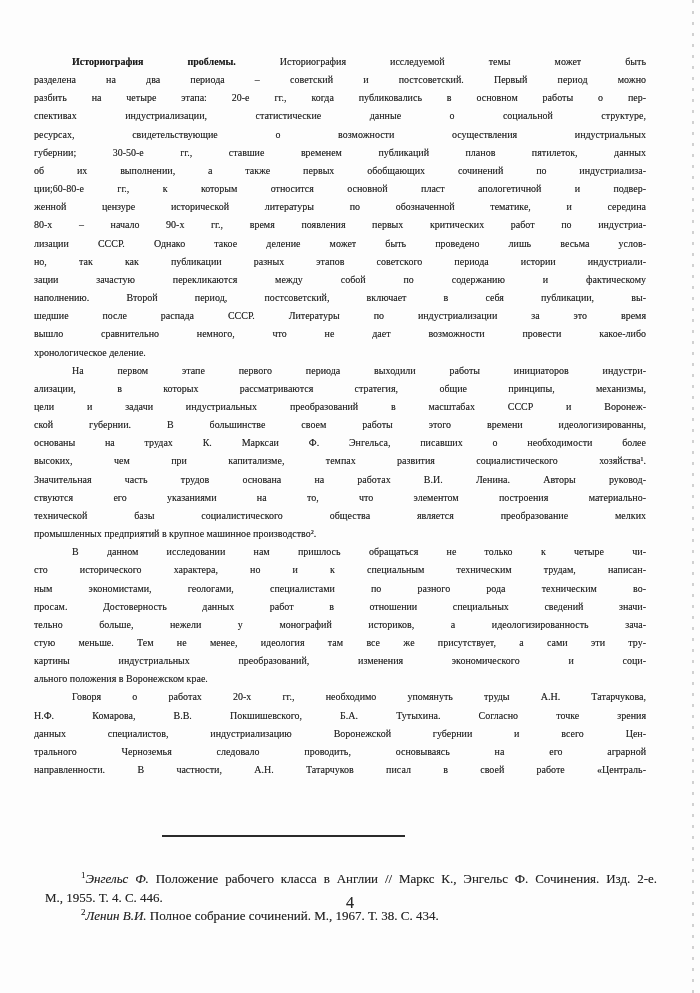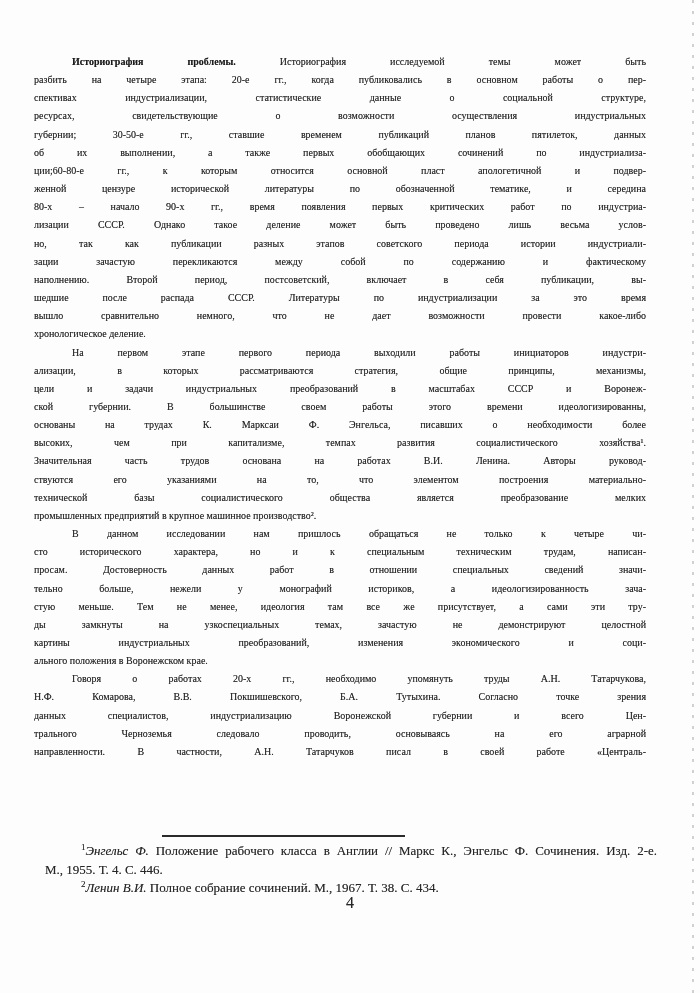--- a/index.html
+++ b/index.html
@@ -55,21 +55,21 @@
     line-height: 18.5px;
     text-shadow: 0 0 0.4px rgba(45,45,45,.5);
   }
   .fn-line {
     display: block;
     height: 18.5px;
     overflow: hidden;
     text-align: justify;
     text-align-last: left;
   }
-  .fn-line.jl { text-align-last: justify; }
+  .fn-line.jl { text-align-last: justify; margin-top: 28px; }
   .fn-line.indent { text-indent: 36px; }
   .fn-line i { font-style: italic; }
   .fn-sup {
     font-size: 9px;
     vertical-align: super;
     line-height: 0;
   }
   .page-number {
     position: absolute;
     left: 0; right: 0;
@@ -81,20 +81,21 @@
   }
 </style>
 </head>
 <body>
 
 <div class="page">
   <div class="edge-marks"></div>
   <div class="body-text">
       <div class="para">
         <div class="line jl indent"><b>Историография проблемы.</b> Историография исследуемой темы может быть</div>
+        <div class="line jl">разделена на два периода – советский и постсоветский. Первый период можно</div>
         <div class="line jl">разбить на четыре этапа: 20-е гг., когда публиковались в основном работы о пер-</div>
         <div class="line jl">спективах индустриализации, статистические данные о социальной структуре,</div>
         <div class="line jl">ресурсах, свидетельствующие о возможности осуществления индустриальных</div>
         <div class="line jl">губернии; 30-50-е гг., ставшие временем публикаций планов пятилеток, данных</div>
         <div class="line jl">об их выполнении, а также первых обобщающих сочинений по индустриализа-</div>
         <div class="line jl">ции;60-80-е гг., к которым относится основной пласт апологетичной и подвер-</div>
         <div class="line jl">женной цензуре исторической литературы по обозначенной тематике, и середина</div>
         <div class="line jl">80-х – начало 90-х гг., время появления первых критических работ по индустриа-</div>
         <div class="line jl">лизации СССР. Однако такое деление может быть проведено лишь весьма услов-</div>
         <div class="line jl">но, так как публикации разных этапов советского периода истории индустриали-</div>
@@ -112,24 +113,24 @@
         <div class="line jl">основаны на трудах К. Марксаи Ф. Энгельса, писавших о необходимости более</div>
         <div class="line jl">высоких, чем при капитализме, темпах развития социалистического хозяйства¹.</div>
         <div class="line jl">Значительная часть трудов основана на работах В.И. Ленина. Авторы руковод-</div>
         <div class="line jl">ствуются его указаниями на то, что элементом построения материально-</div>
         <div class="line jl">технической базы социалистического общества является преобразование мелких</div>
         <div class="line">промышленных предприятий в крупное машинное производство².</div>
       </div>
       <div class="para">
         <div class="line jl indent">В данном исследовании нам пришлось обращаться не только к четыре чи-</div>
         <div class="line jl">сто исторического характера, но и к специальным техническим трудам, написан-</div>
+        <div class="line jl">ным экономистами, геологами, специалистами по разного рода техническим во-</div>
         <div class="line jl">просам. Достоверность данных работ в отношении специальных сведений значи-</div>
         <div class="line jl">тельно больше, нежели у монографий историков, а идеологизированность зача-</div>
         <div class="line jl">стую меньше. Тем не менее, идеология там все же присутствует, а сами эти тру-</div>
-        <div class="line jl">ды замкнуты на узкоспециальных темах, зачастую не демонстрируют целостной</div>
         <div class="line jl">картины индустриальных преобразований, изменения экономического и соци-</div>
         <div class="line">ального положения в Воронежском крае.</div>
       </div>
       <div class="para">
         <div class="line jl indent">Говоря о работах 20-х гг., необходимо упомянуть труды А.Н. Татарчукова,</div>
         <div class="line jl">Н.Ф. Комарова, В.В. Покшишевского, Б.А. Тутыхина. Согласно точке зрения</div>
         <div class="line jl">данных специалистов, индустриализацию Воронежской губернии и всего Цен-</div>
         <div class="line jl">трального Черноземья следовало проводить, основываясь на его аграрной</div>
         <div class="line jl">направленности. В частности, А.Н. Татарчуков писал в своей работе «Централь-</div>
       </div>

